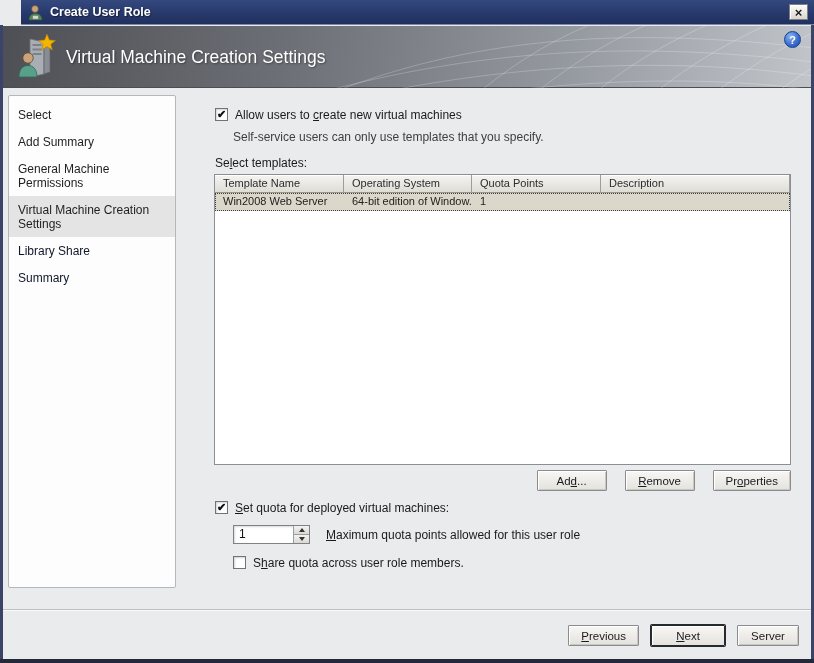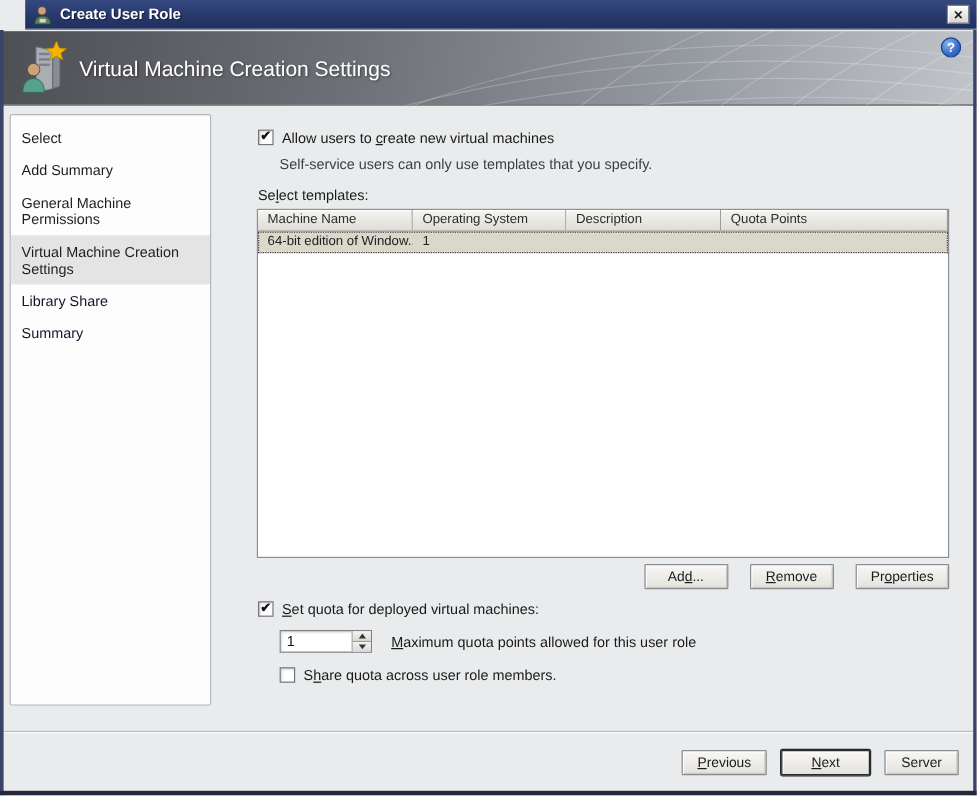--- a/index.html
+++ b/index.html
@@ -191,27 +191,28 @@
     <span class="cb">✔</span>
     <span class="lbl">Allow users to <u>c</u>reate new virtual machines</span>
   </div>
 
   <div class="subtext">Self-service users can only use templates that you specify.</div>
 
   <div class="select-label">Se<u>l</u>ect templates:</div>
 
   <div class="tbl">
     <div class="thead">
-        <div class="th">Machine Name</div>
+        <div class="th">Template Name</div>
         <div class="th">Operating System</div>
+        <div class="th">Quota Points</div>
         <div class="th">Description</div>
-        <div class="th">Quota Points</div>
       </div>
     <div>
         <div class="tr selected">
+          <div class="td">Win2008 Web Server</div>
           <div class="td">64-bit edition of Window...</div>
           <div class="td">1</div>
           <div class="td"></div>
         </div>
       </div>
   </div>
 
   <div class="tbl-buttons">
     <button class="wbtn">Ad<u>d</u>...</button>
     <button class="wbtn"><u>R</u>emove</button>

